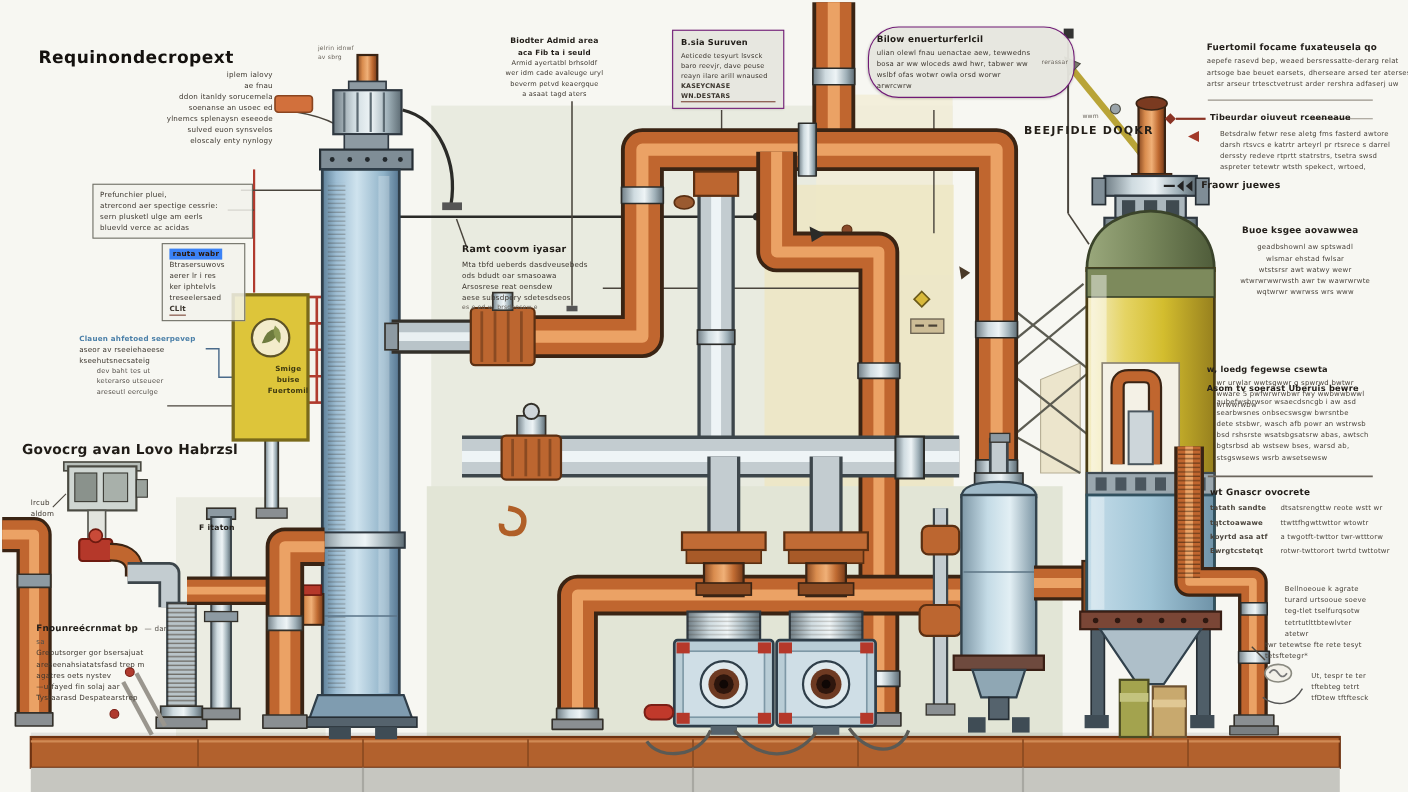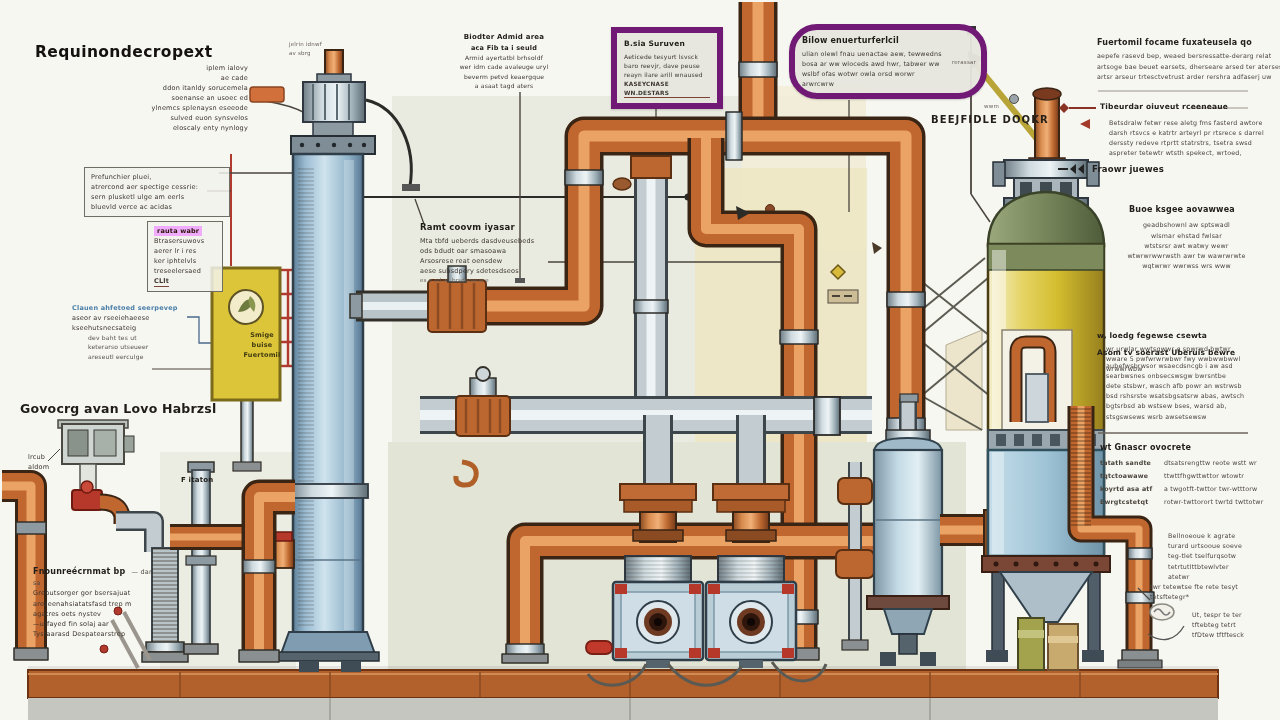--- a/index.html
+++ b/index.html
@@ -1,31 +1,31 @@
 <!DOCTYPE html>
 <html><head>
 <meta charset="utf-8">
 <style>
   html,body{margin:0;padding:0;background:#ffffff;}
   .scene{position:relative;width:1280px;height:720px;overflow:hidden;
          background:#f7f7f2;font-family:"DejaVu Sans",sans-serif;}
   .scene svg{position:absolute;left:0;top:0;}
   .co{position:absolute;color:#3c362e;font-size:6.5px;line-height:1.55;letter-spacing:.2px;}
   .co .ln{white-space:nowrap;}
-  .co-box{background:rgba(230,230,222,.95);border:6px solid #701a75;
+  .co-box{background:rgba(230,230,222,.95);border:1px solid #701a75;
           box-shadow:0 1px 2px rgba(0,0,0,.18);padding:5px 7px;}
   .co-frame{background:rgba(242,242,236,.85);border:1.5px solid #6e6e64;padding:4px 6px;}
   .hdr{font-weight:bold;color:#201c17;}
   .title{font-size:15.5px;font-weight:bold;color:#14110e;letter-spacing:.4px;}
   .big-label{font-size:10px;font-weight:bold;color:#241f19;letter-spacing:1.1px;margin-left:17px;}
   .right-al{text-align:right;}
   .center-al{text-align:center;}
   .blue-ln{color:#4a7fa8;font-weight:bold;}
   .sub .ln{padding-left:16px;font-size:6px;color:#55504a;}
-  .hl-line{display:inline-block;background:#f0abfc;color:#2a1505;font-weight:bold;padding:0 3px;}
+  .hl-line{display:inline-block;background:#3b82f6;color:#2a1505;font-weight:bold;padding:0 3px;}
   .footer-ln{font-weight:bold;border-bottom:1px solid #7a4436;display:inline-block;}
   .rp-h{font-weight:bold;font-size:8px;color:#24201b;margin-bottom:2px;white-space:nowrap;}
   .rp .ln{font-size:6.3px;color:#4a443c;line-height:1.62;}
   .rp-ind .ln{padding-left:9px;}
   .tbl{display:grid;grid-template-columns:56px 1fr;column-gap:8px;row-gap:3px;
        font-size:6.3px;color:#4a443c;}
   .tbl .cl{font-weight:bold;white-space:nowrap;}
   .tbl .cr{white-space:nowrap;}
   .tiny{font-size:5.5px;color:#6a645c;}
   .dash-part{font-weight:normal;font-size:6.5px;color:#55504a;padding-left:6px;}
@@ -499,21 +499,21 @@
 
 <div class="co title" style="left:35px;top:40px;">Requinondecropext</div>
 
 <div class="co tiny" style="left:289px;top:40px;">
       <div class="ln">jelrin idnwf</div>
       <div class="ln">av sbrg</div>
     </div>
 
 <div class="co right-al" style="left:130px;top:63px;width:118px;">
       <div class="ln">iplem ialovy</div>
-      <div class="ln">ae cade</div>
+      <div class="ln">ae fnau</div>
       <div class="ln">ddon itanldy sorucemela</div>
       <div class="ln">soenanse an usoec ed</div>
       <div class="ln">ylnemcs splenaysn eseeode</div>
       <div class="ln">sulved euon synsvelos</div>
       <div class="ln">eloscaly enty nynlogy</div>
     </div>
 
 <div class="co co-frame" style="left:84px;top:167px;width:132px;">
       <div class="ln">Prefunchier pluei,</div>
       <div class="ln">atrercond aer spectige cessrie:</div>

